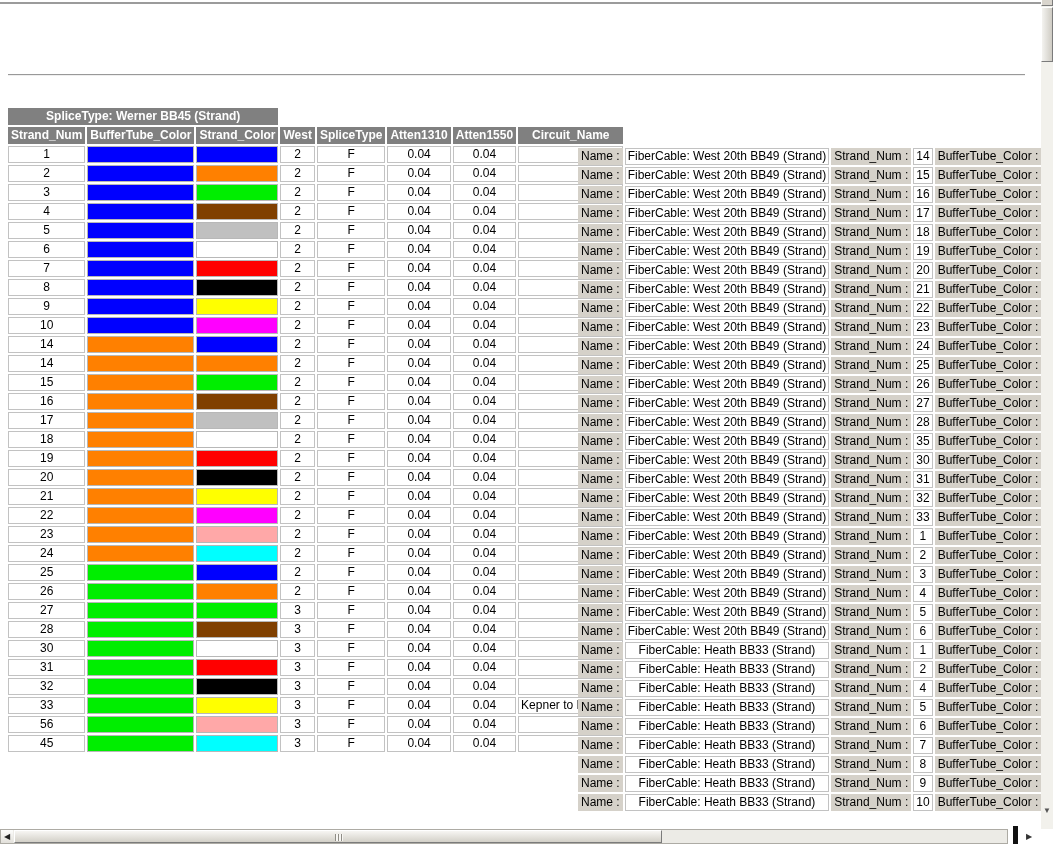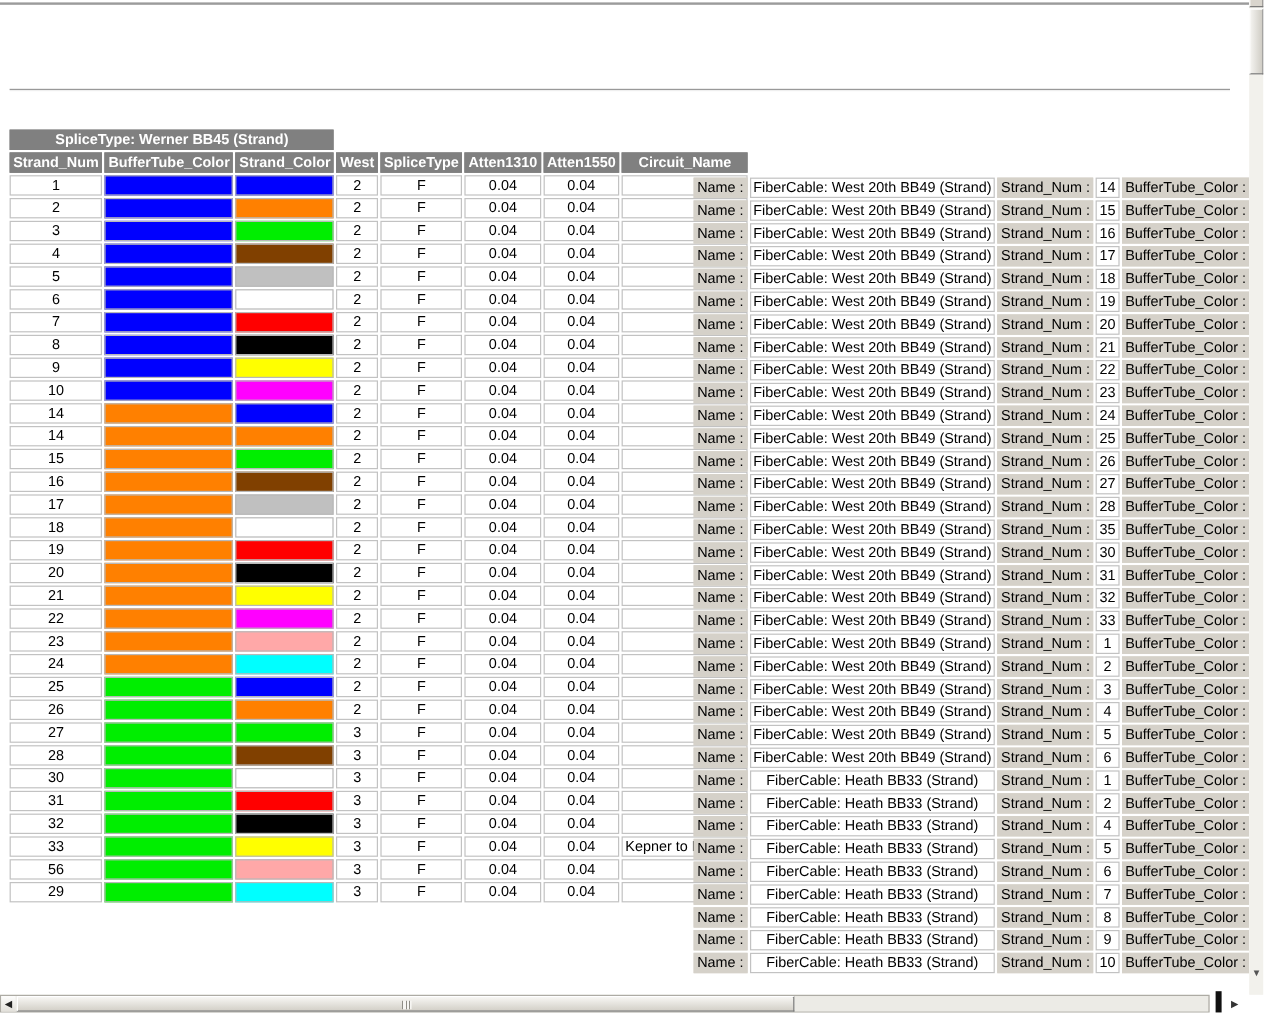--- a/index.html
+++ b/index.html
@@ -398,21 +398,21 @@
             <td class="cell">56</td>
             <td class="colorcell" style="background: rgb(0, 238, 0);"></td>
             <td class="colorcell" style="background: rgb(255, 168, 168);"></td>
             <td class="cell">3</td>
             <td class="cell">F</td>
             <td class="cell">0.04</td>
             <td class="cell">0.04</td>
             <td class="cell"></td>
           </tr>
           <tr>
-            <td class="cell">29</td>
+            <td class="cell">45</td>
             <td class="colorcell" style="background: rgb(0, 238, 0);"></td>
             <td class="colorcell" style="background: rgb(0, 255, 255);"></td>
             <td class="cell">3</td>
             <td class="cell">F</td>
             <td class="cell">0.04</td>
             <td class="cell">0.04</td>
             <td class="cell"></td>
           </tr>
         </tbody>
     </table>

